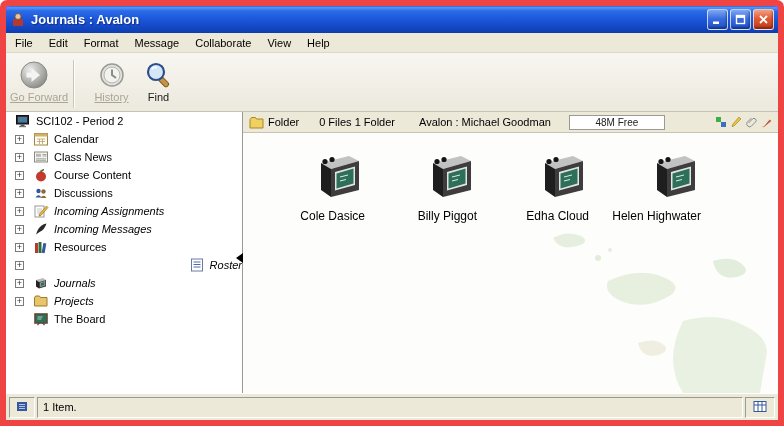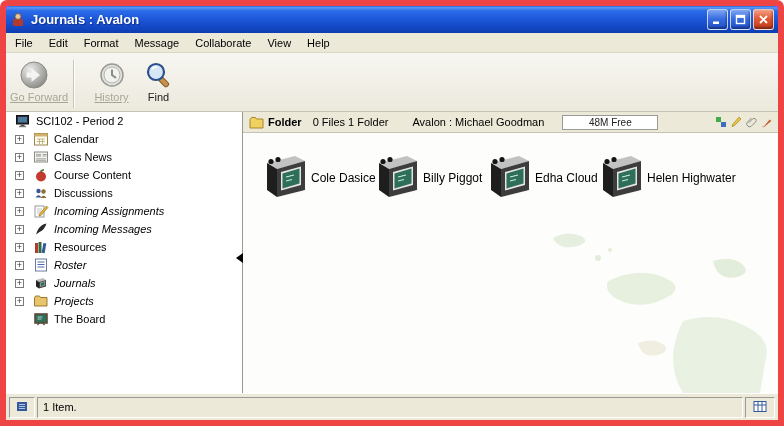--- a/index.html
+++ b/index.html
@@ -74,35 +74,35 @@
     border-right: 7px solid #000; cursor: pointer;
   }
 
   
   .content-pane { flex: 1; display: flex; flex-direction: column; background: #fcfdfa; overflow: hidden; }
   .content-header {
     height: 21px; flex: none; background: #ece9d8; border-bottom: 1px solid #c6c3b4;
     display: flex; align-items: center; padding: 0 6px; white-space: nowrap;
   }
   .hicon { width: 15px; height: 13px; display: inline-flex; margin-right: 4px; }
-  .ch-type { margin-right: 11px; font-weight: bold; }
+  .ch-type { margin-right: 20px; }
   .ch-counts { margin-right: 24px; }
   .ch-account { margin-right: 18px; }
   .free-box {
     width: 96px; height: 15px; background: #fff; border: 1px solid #9a9a94;
     text-align: center; font-size: 10px; line-height: 13px; color: #222;
   }
   .header-icons { margin-left: auto; display: flex; align-items: center; gap: 3px; }
   .header-icons span { display: inline-flex; cursor: pointer; }
 
   .content-body { flex: 1; position: relative; overflow: hidden; background: #fdfefc; }
   .watermark { position: absolute; right: 0; bottom: 0; opacity: .8; pointer-events: none; }
 
   .journal-row { position: absolute; top: 19px; left: 10px; display: flex; }
-  .journal-item { width: 112px; display: flex; flex-direction: row; align-items: center; cursor: default; }
+  .journal-item { width: 112px; display: flex; flex-direction: column; align-items: flex-end; gap: 5px; cursor: default; }
   .journal-label { font-size: 12px; color: #000; white-space: nowrap; }
 
   
   .statusbar {
     height: 27px; flex: none; background: #ece9d8; border-top: 1px solid #fff;
     display: flex; align-items: center; padding: 2px 3px; gap: 2px;
   }
   .sb-cell {
     height: 21px; display: flex; align-items: center; padding: 0 5px;
     border: 1px solid; border-color: #9a9a94 #fff #fff #9a9a94;
@@ -284,21 +284,21 @@
         <span class="ticon">
           <svg width="16" height="16" viewBox="0 0 16 16">
               <rect x="2" y="4" width="3" height="10" fill="#b23b2e"></rect>
               <rect x="5.5" y="3" width="3" height="11" fill="#2f6b3f"></rect>
               <rect x="9.5" y="4.2" width="3" height="9.8" fill="#35589c" transform="rotate(10 11 9)"></rect>
             </svg>
         </span>
         <span class="tlabel">Resources</span>
       </div>
 
-      <div class="tree-row italic" style="position:relative;">
+      <div class="tree-row italic" style="position:relative;justify-content:flex-end;">
         <span class="expander" style="position:absolute; left:9px;"></span>
         <span class="ticon">
           <svg width="16" height="16" viewBox="0 0 16 16">
               <rect x="2.5" y="2" width="11" height="12" fill="#fff" stroke="#6b7a9c"></rect>
               <path d="M4.5 5h7M4.5 7.5h7M4.5 10h7" stroke="#4a6ab5" stroke-width="1" fill="none"></path>
             </svg>
         </span>
         <span class="tlabel">Roster</span>
       </div>
 

